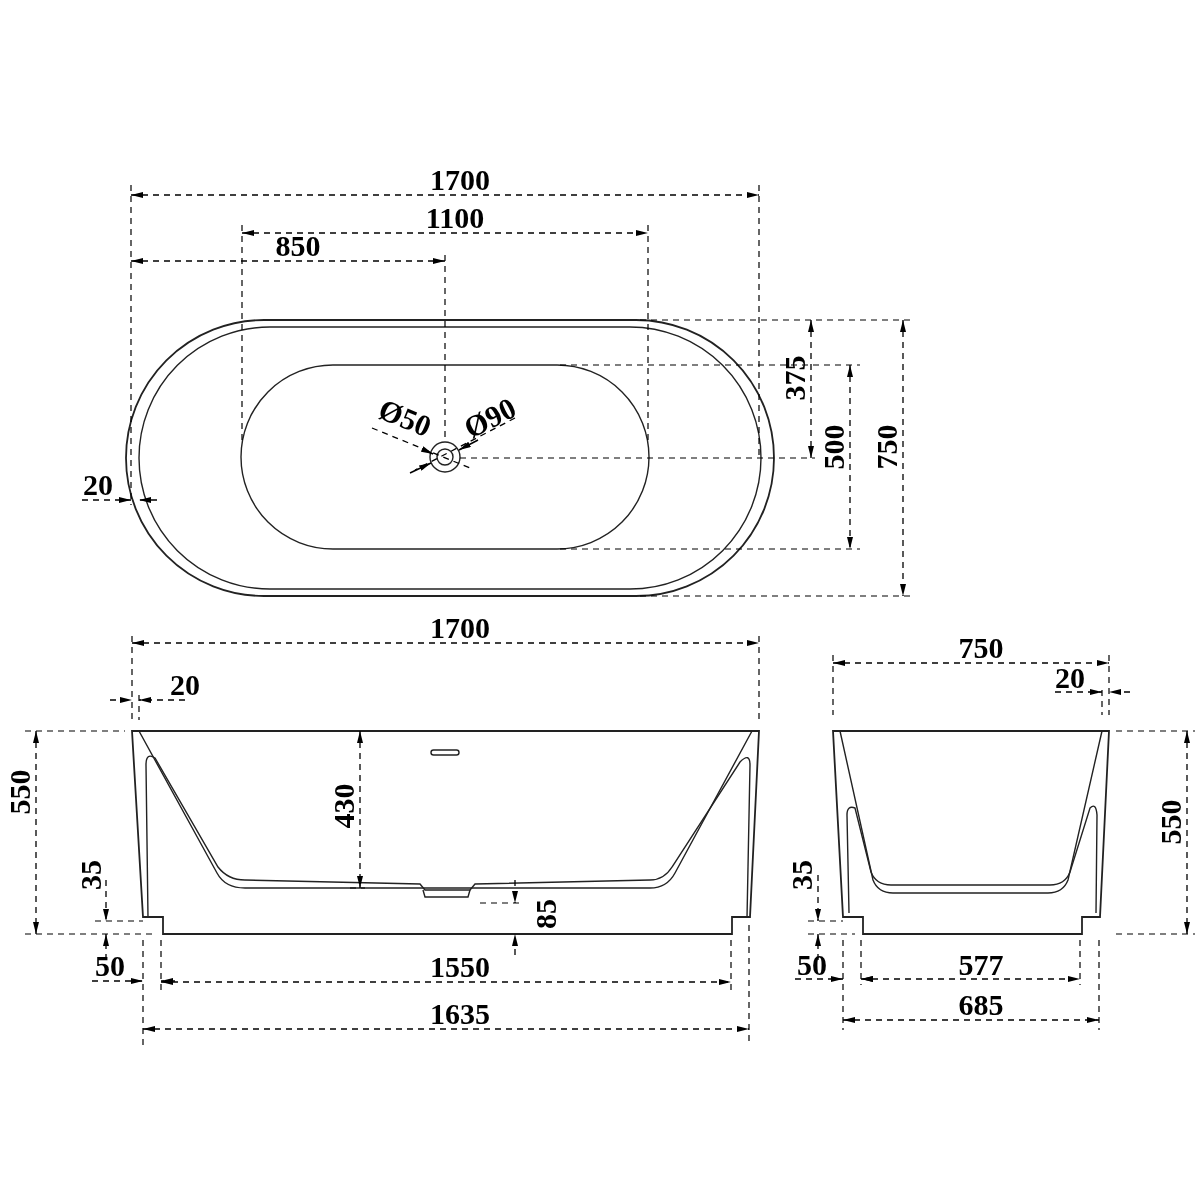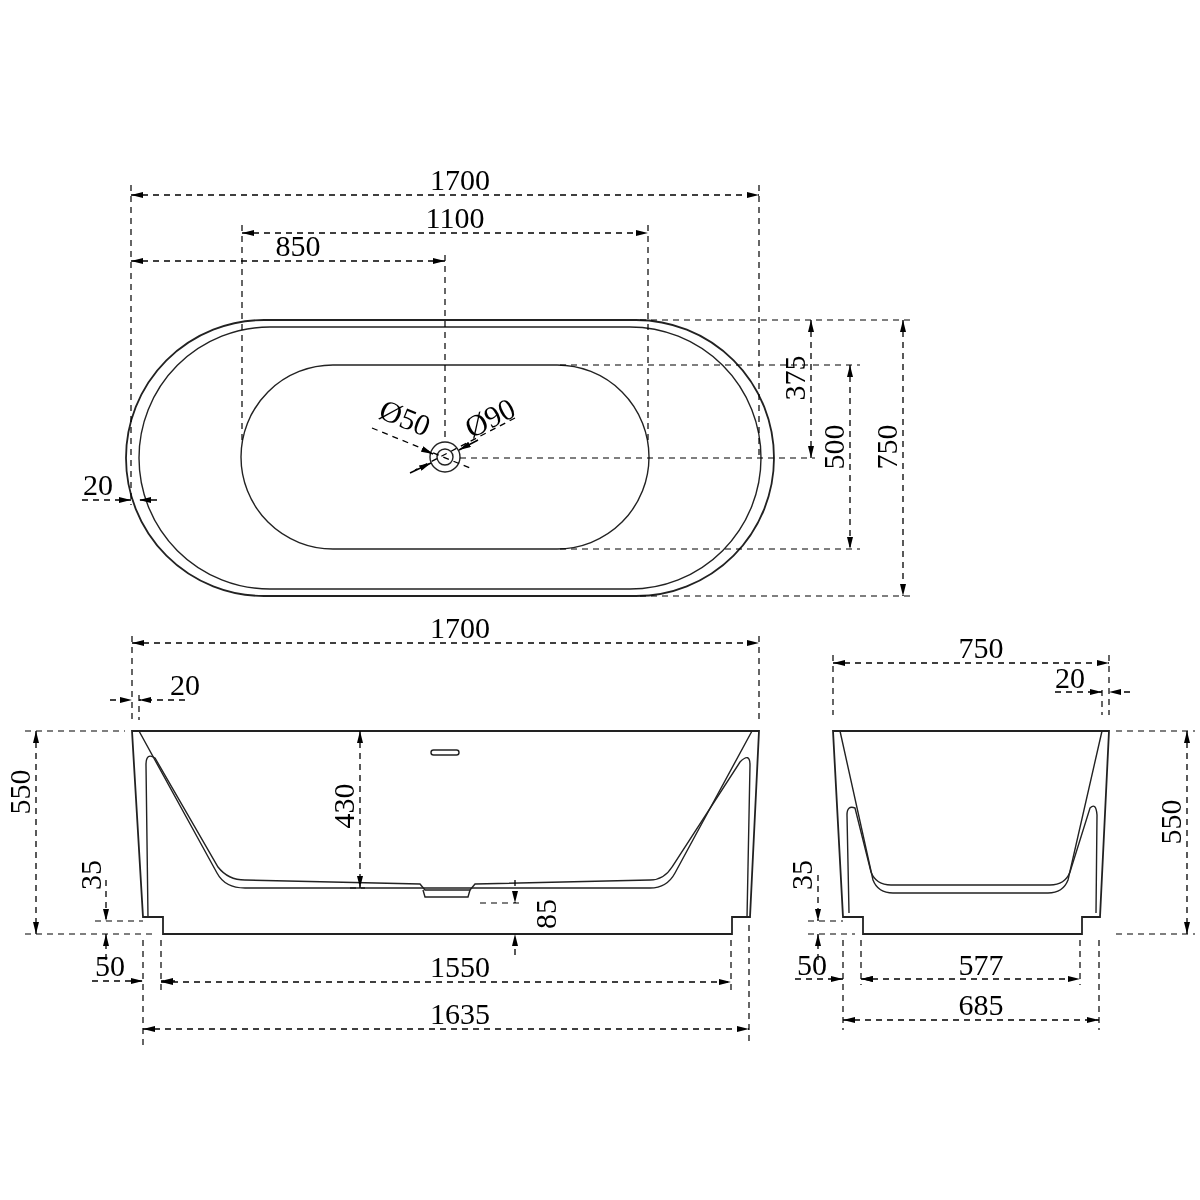--- a/index.html
+++ b/index.html
@@ -1,17 +1,17 @@
 <!DOCTYPE html>
 <html><head>
 <meta charset="utf-8">
 <style>
   html, body { margin: 0; padding: 0; background: #ffffff; }
   body { width: 1200px; height: 1200px; overflow: hidden; }
-  #canvas { position: absolute; left: 0; top: 0; width: 1200px; height: 1200px; }
+  #canvas { position: absolute; left: 0; top: 0; width: 1200px; height: 1200px; font-weight: bold; }
   svg text { font-family: "Liberation Serif", "DejaVu Serif", serif; fill: #000; }
   .dim { stroke: #000; stroke-width: 1.3; stroke-dasharray: 6 5; fill: none; }
   .ext { stroke: #000; stroke-width: 1.2; stroke-dasharray: 6 5; fill: none; }
   .outline { stroke: #222; stroke-width: 1.8; fill: none; }
   .thin { stroke: #222; stroke-width: 1.4; fill: none; }
   .lbl { font-size: 30px; }
 </style>
 </head>
 <body>
 

